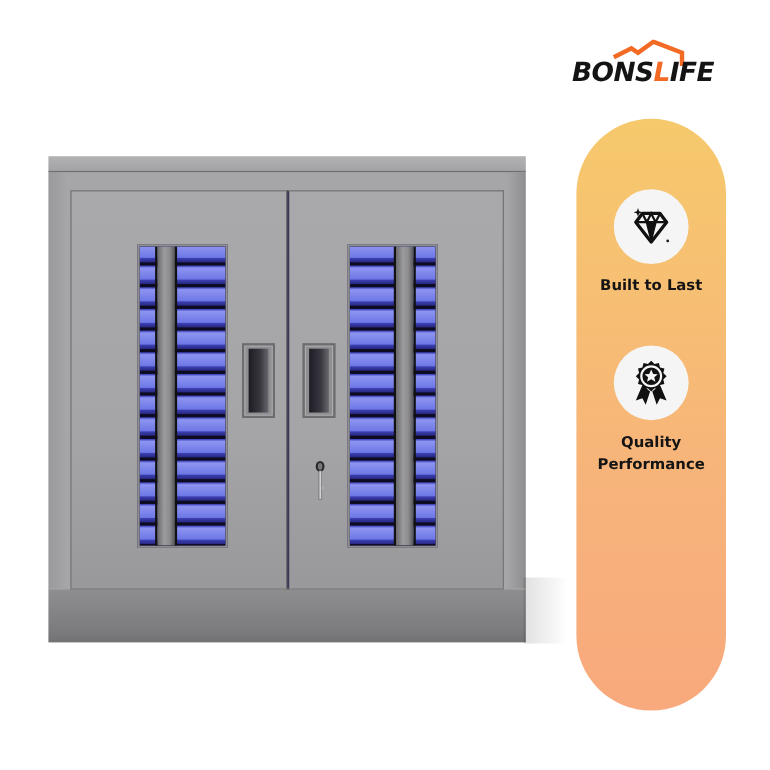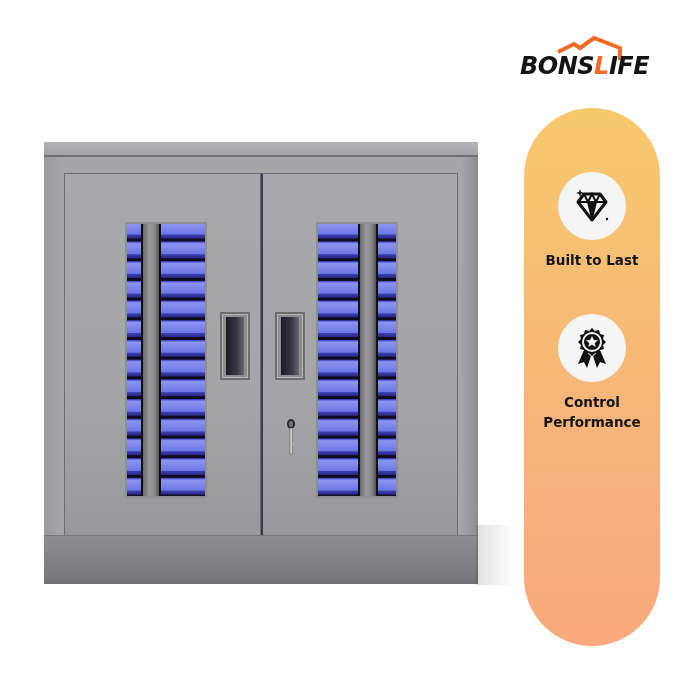--- a/index.html
+++ b/index.html
@@ -104,16 +104,16 @@
 
   <div class="feature f2">
     <div class="feature-icon">
       <svg width="40" height="44" viewBox="0 0 40 44">
         <path d="M12 24 L6 38 L12 36 L15 42 L19 30 Z M28 24 L34 38 L28 36 L25 42 L21 30 Z" fill="#111"></path>
         <path d="M20 2 L23 5 L27 4 L28 8 L32 9 L31 13 L34 16 L31 19 L32 23 L28 24 L27 28 L23 27 L20 30 L17 27 L13 28 L12 24 L8 23 L9 19 L6 16 L9 13 L8 9 L12 8 L13 4 L17 5 Z" fill="#111"></path>
         <circle cx="20" cy="16" r="9" fill="none" stroke="#f5f5f5" stroke-width="2"></circle>
         <path d="M20 10 L21.8 14 L26 14.3 L22.8 17 L23.8 21 L20 18.8 L16.2 21 L17.2 17 L14 14.3 L18.2 14 Z" fill="#f5f5f5"></path>
       </svg>
     </div>
-    <div class="feature-label">Control Performance</div>
+    <div class="feature-label">Quality Performance</div>
   </div>
 
 </div>
 
 </body></html>

